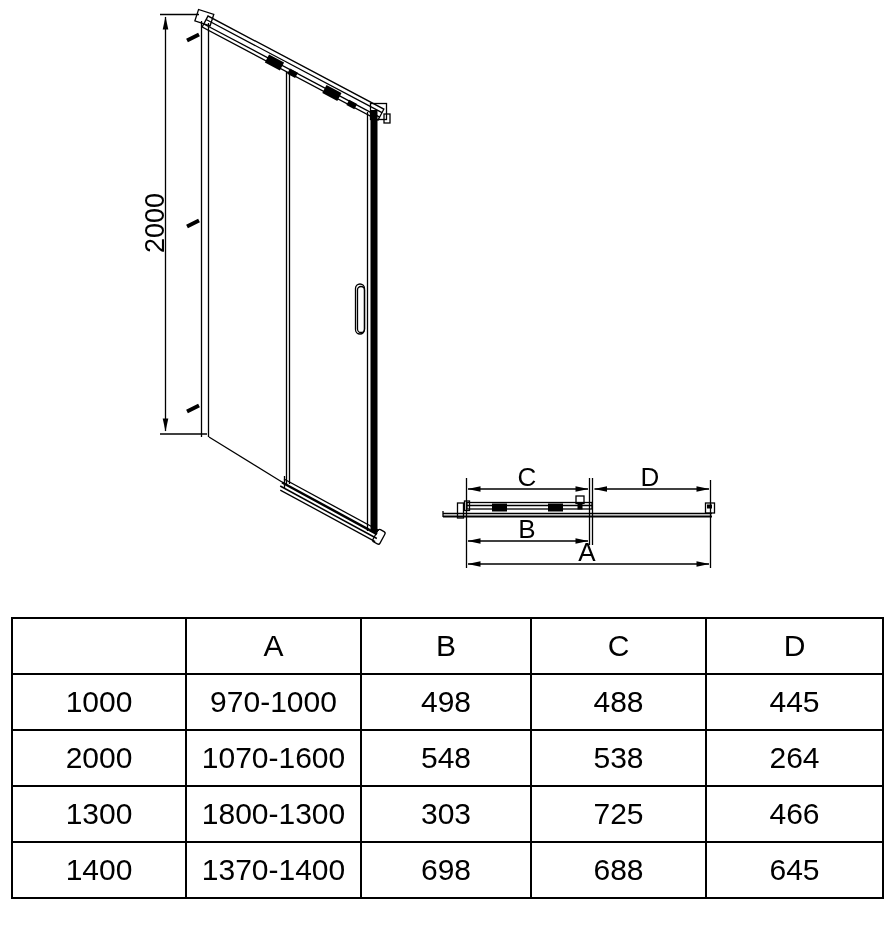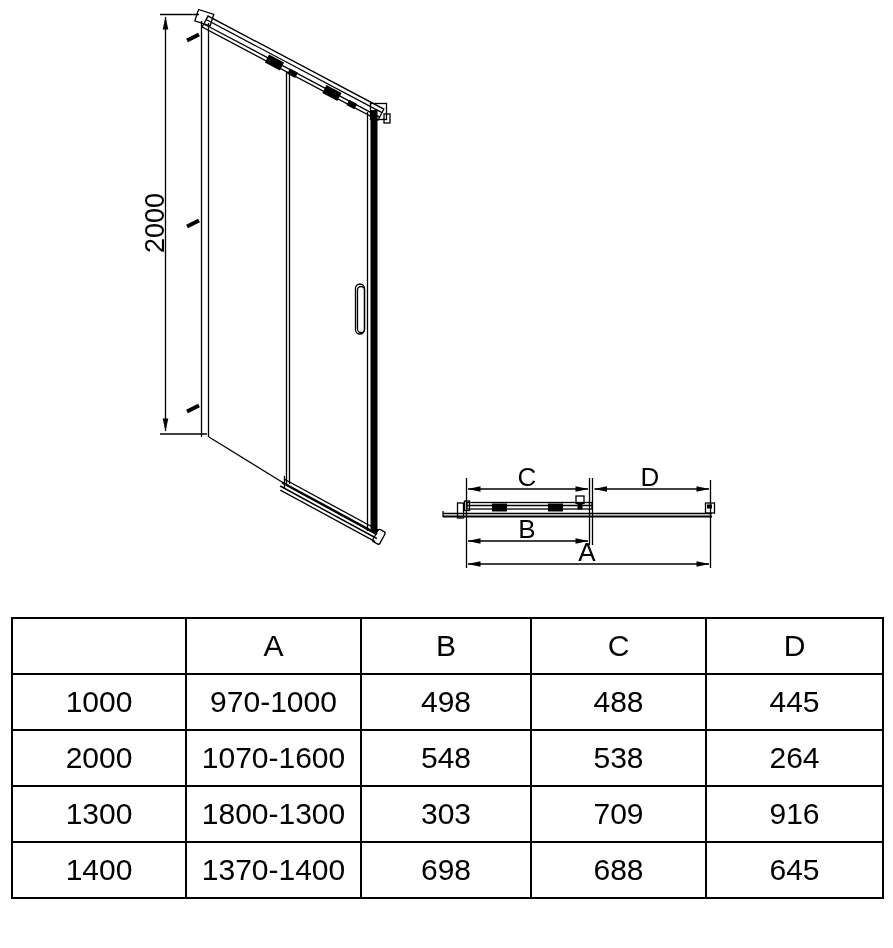--- a/index.html
+++ b/index.html
@@ -141,22 +141,22 @@
         <td>2000</td>
         <td>1070-1600</td>
         <td>548</td>
         <td>538</td>
         <td>264</td>
       </tr>
       <tr>
         <td>1300</td>
         <td>1800-1300</td>
         <td>303</td>
-        <td>709</td>
-        <td>916</td>
+        <td>725</td>
+        <td>466</td>
       </tr>
       <tr>
         <td>1400</td>
         <td>1370-1400</td>
         <td>698</td>
         <td>688</td>
         <td>645</td>
       </tr>
     </tbody>
   </table>

